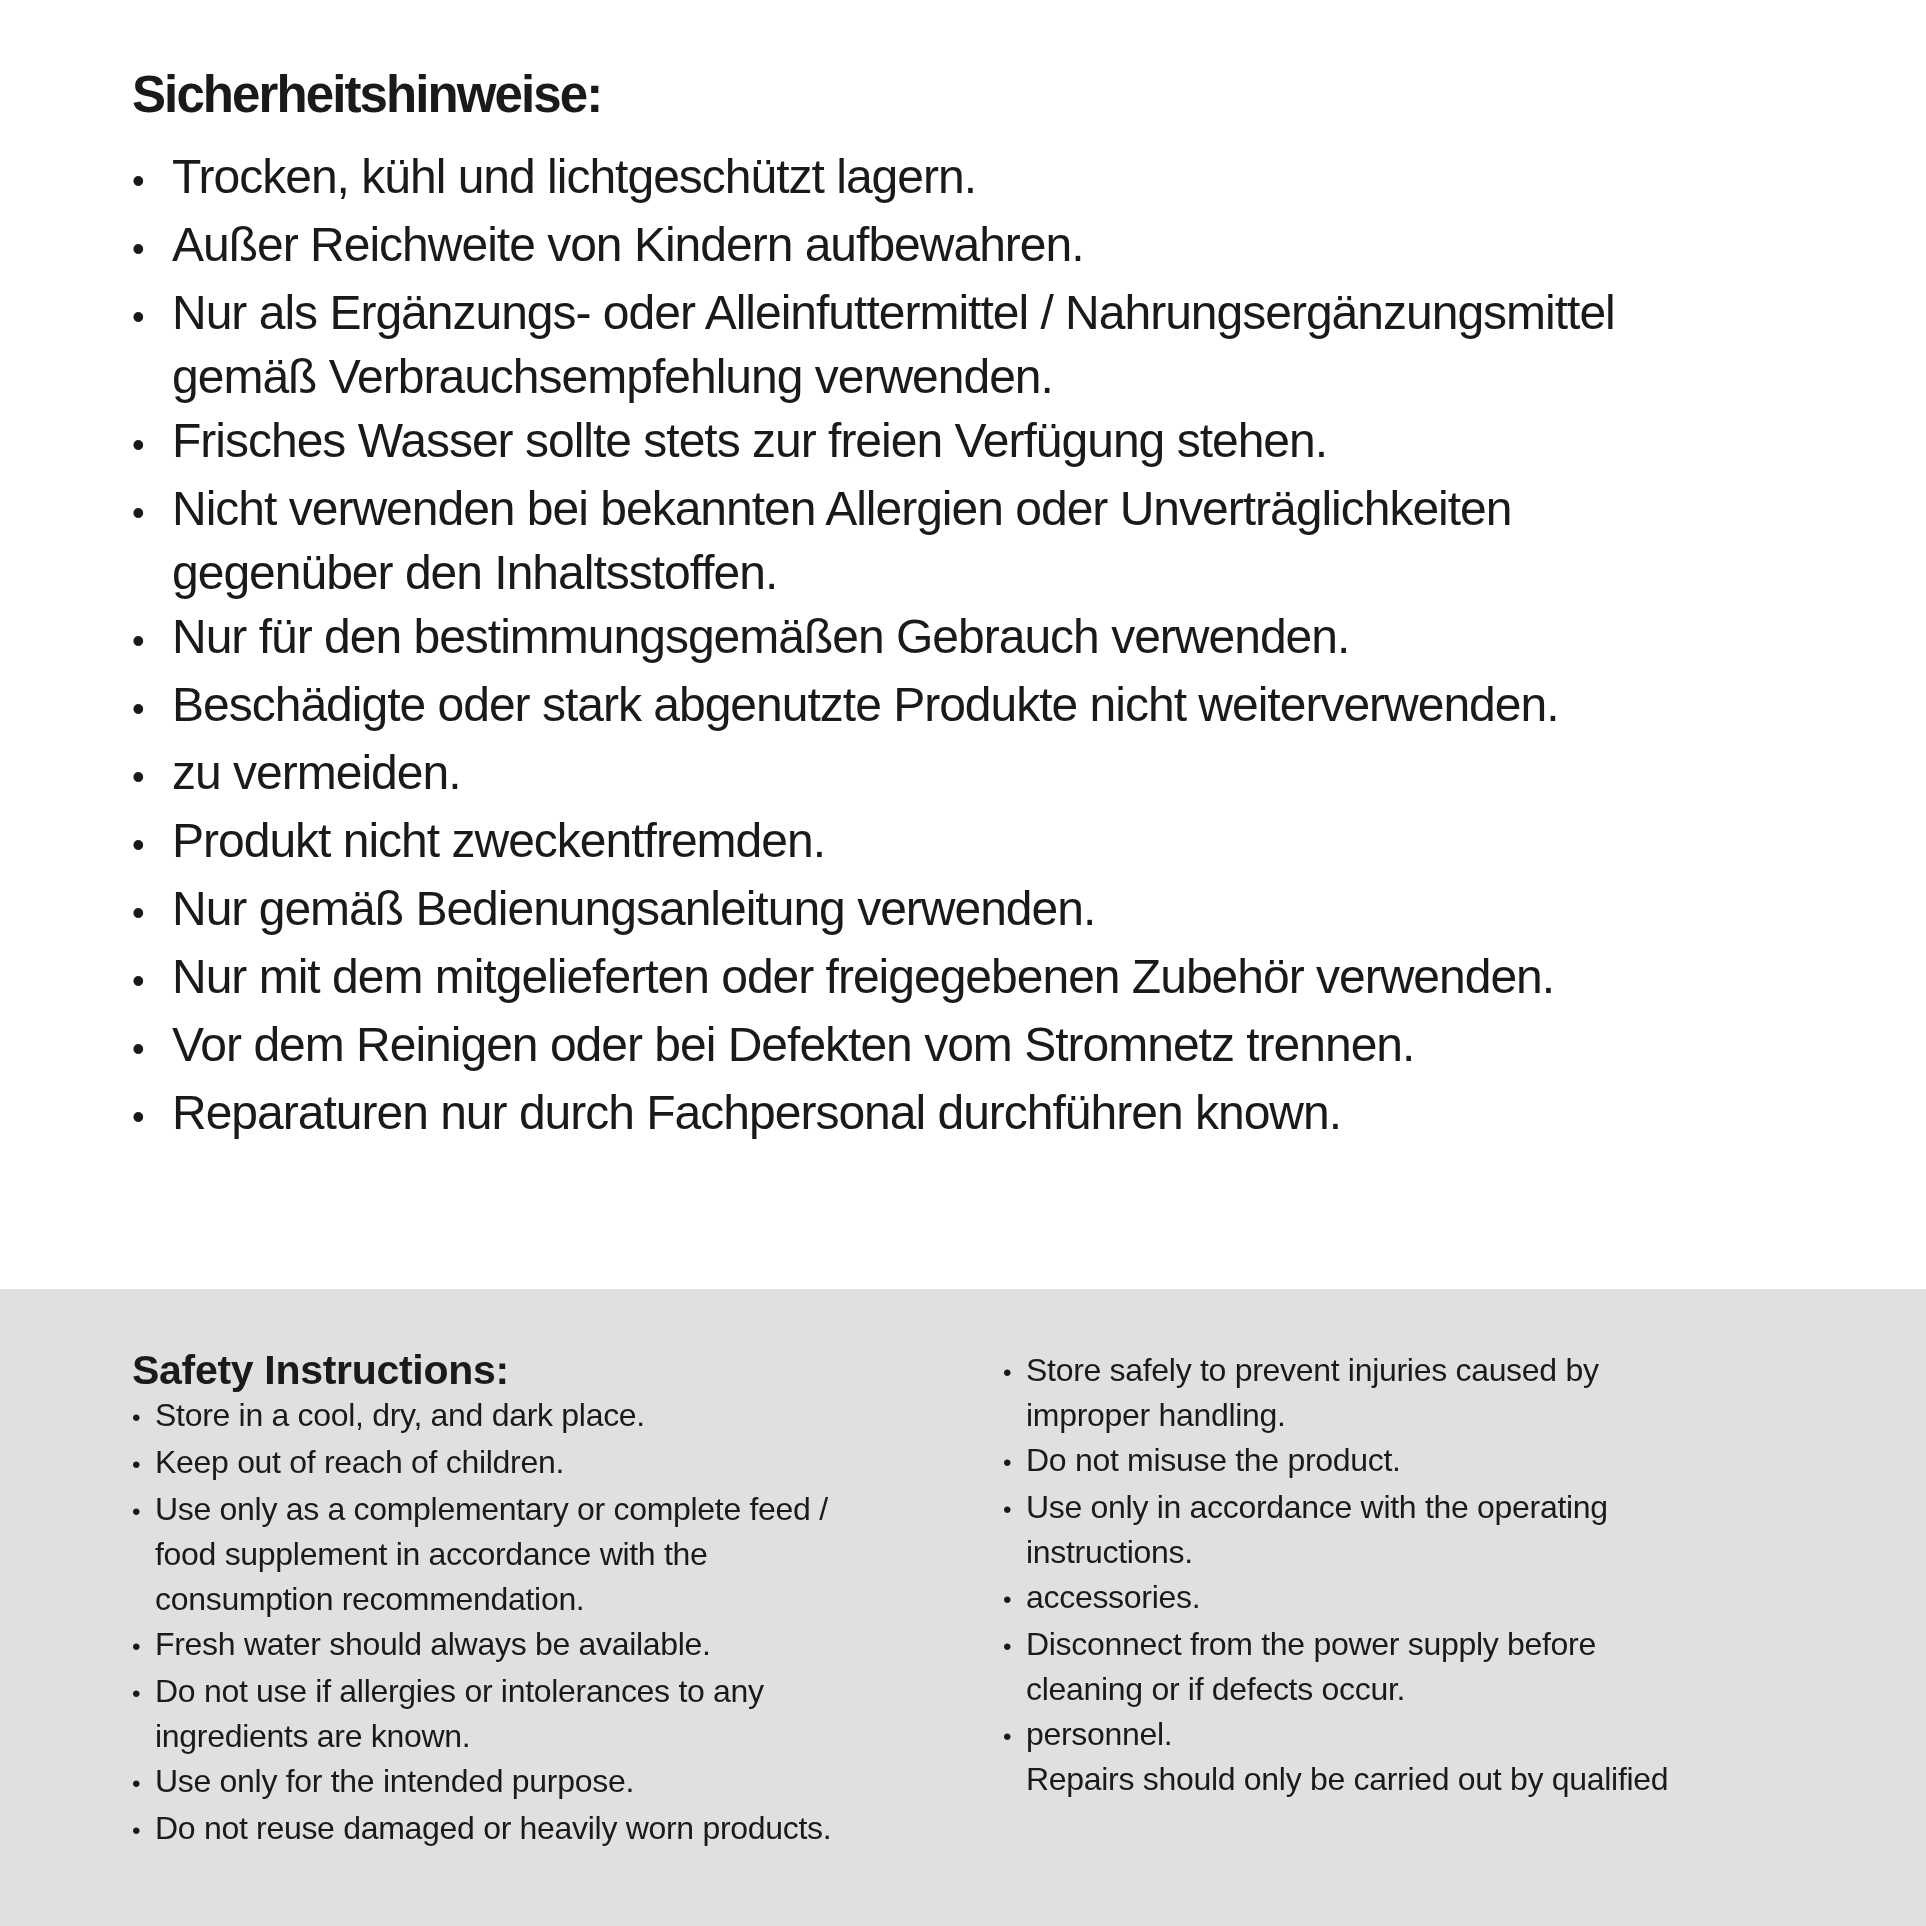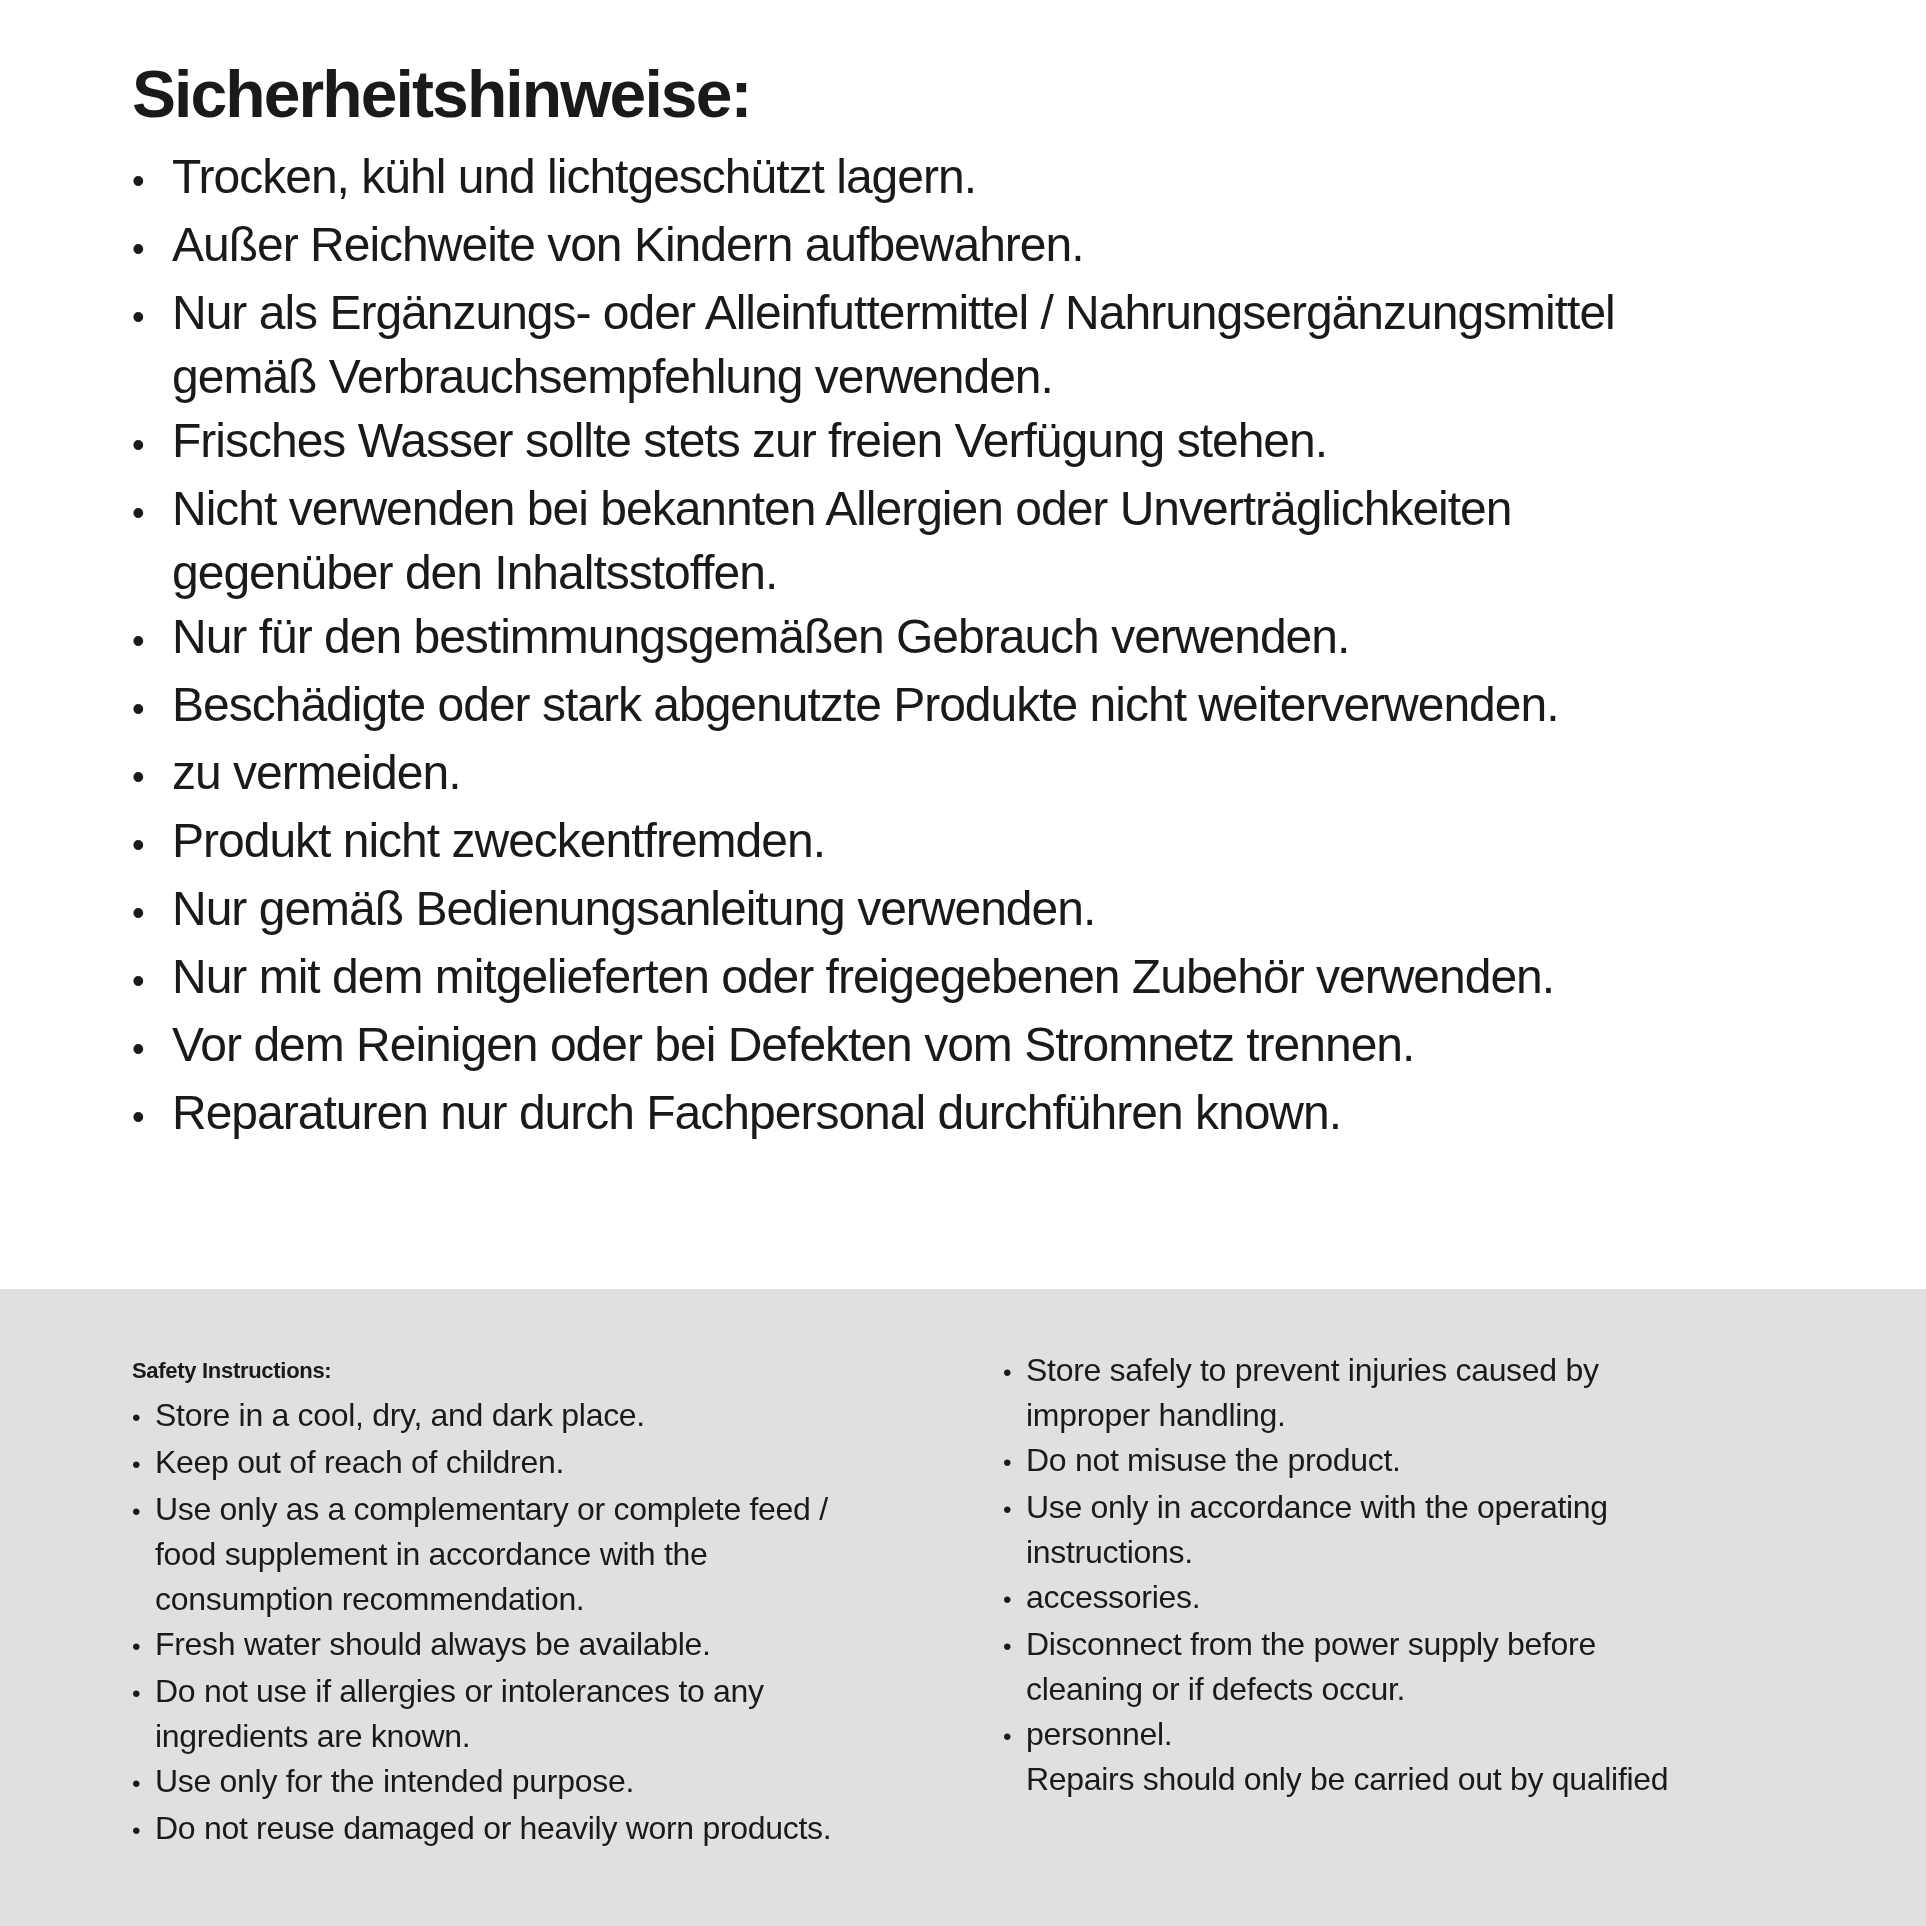--- a/index.html
+++ b/index.html
@@ -8,21 +8,21 @@
     width:1926px;height:1926px;
     background:#ffffff;
     color:#1a1a1a;
     font-family:"Liberation Sans","DejaVu Sans",sans-serif;
     overflow:hidden;
   }
   
   .de{padding:62px 58px 0 132px;}
   .de h1{
     margin:0 0 18px 0;
-    font-size:66px;
+    font-size:51px;
     line-height:65px;
     font-weight:bold;
     letter-spacing:-1.9px;
     white-space:nowrap;
   }
   ul.list{list-style:none;margin:0;padding:0;}
   .de-list{
     padding-left:42px;
     font-size:48px;
     line-height:64px;
@@ -39,21 +39,21 @@
     left:0;right:0;top:1289px;bottom:0;
     background:#e0e0e0;
     padding:59px 0 0 132px;
     display:flex;
     box-sizing:border-box;
   }
   .col-left{width:871px;flex:0 0 auto;}
   .col-right{flex:1 1 auto;min-width:0;}
   .en h2{
     margin:0;
-    font-size:22px;
+    font-size:41px;
     line-height:45px;
     font-weight:bold;
     letter-spacing:-0.3px;
     white-space:nowrap;
   }
   .en-list{
     padding-left:17.3px;
     font-size:32px;
     line-height:45px;
     letter-spacing:-0.3px;

